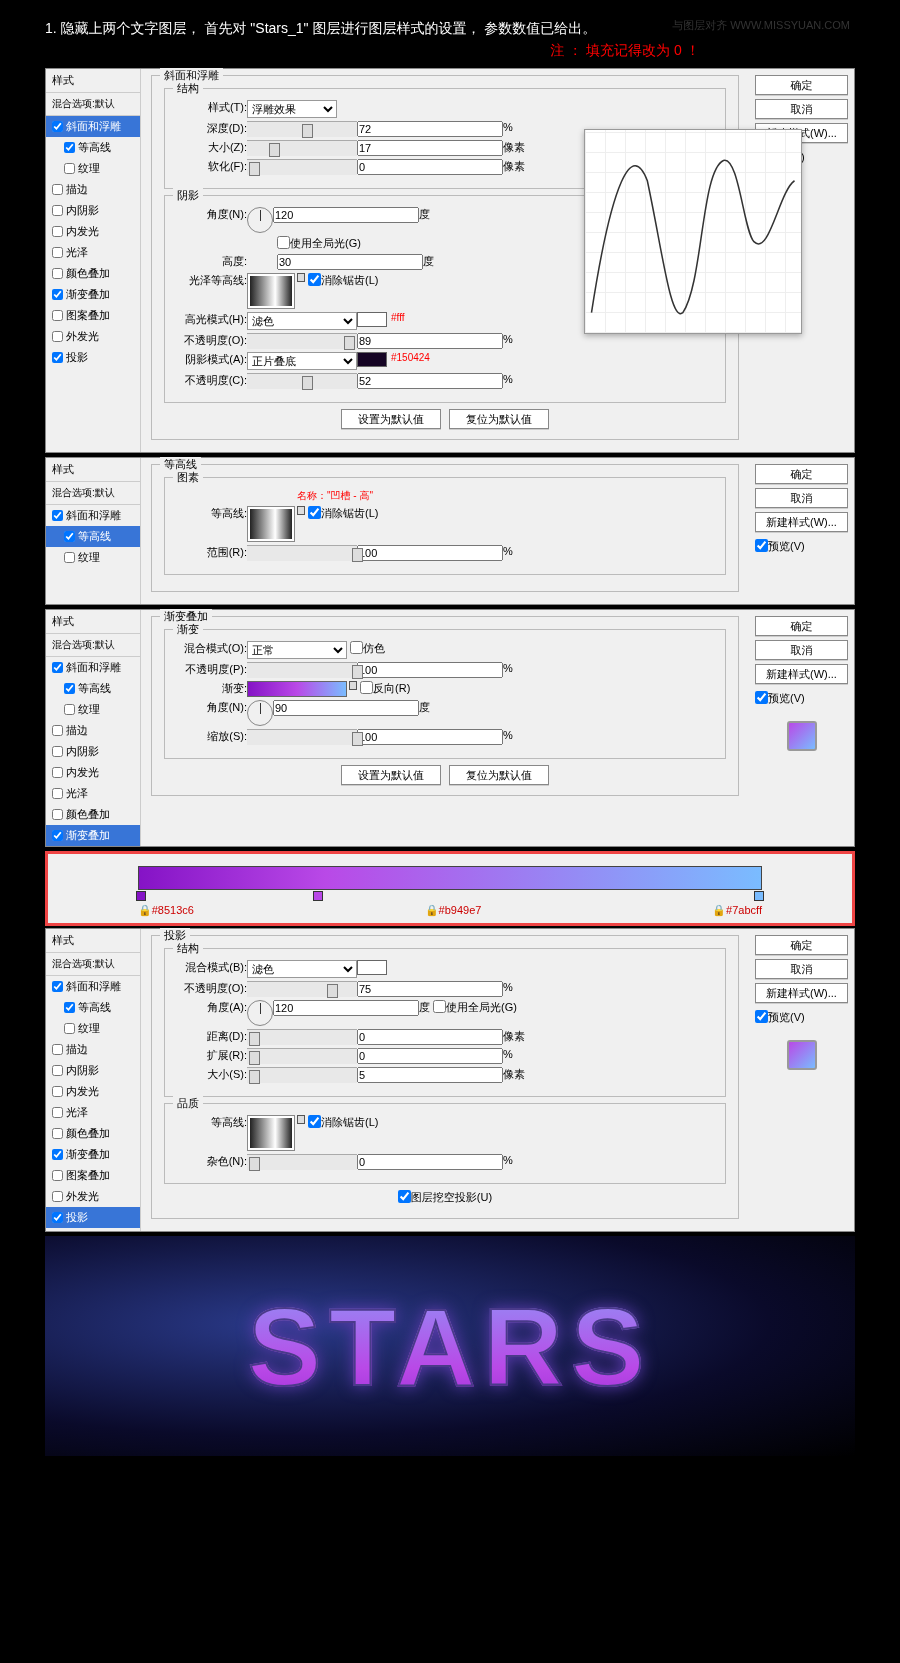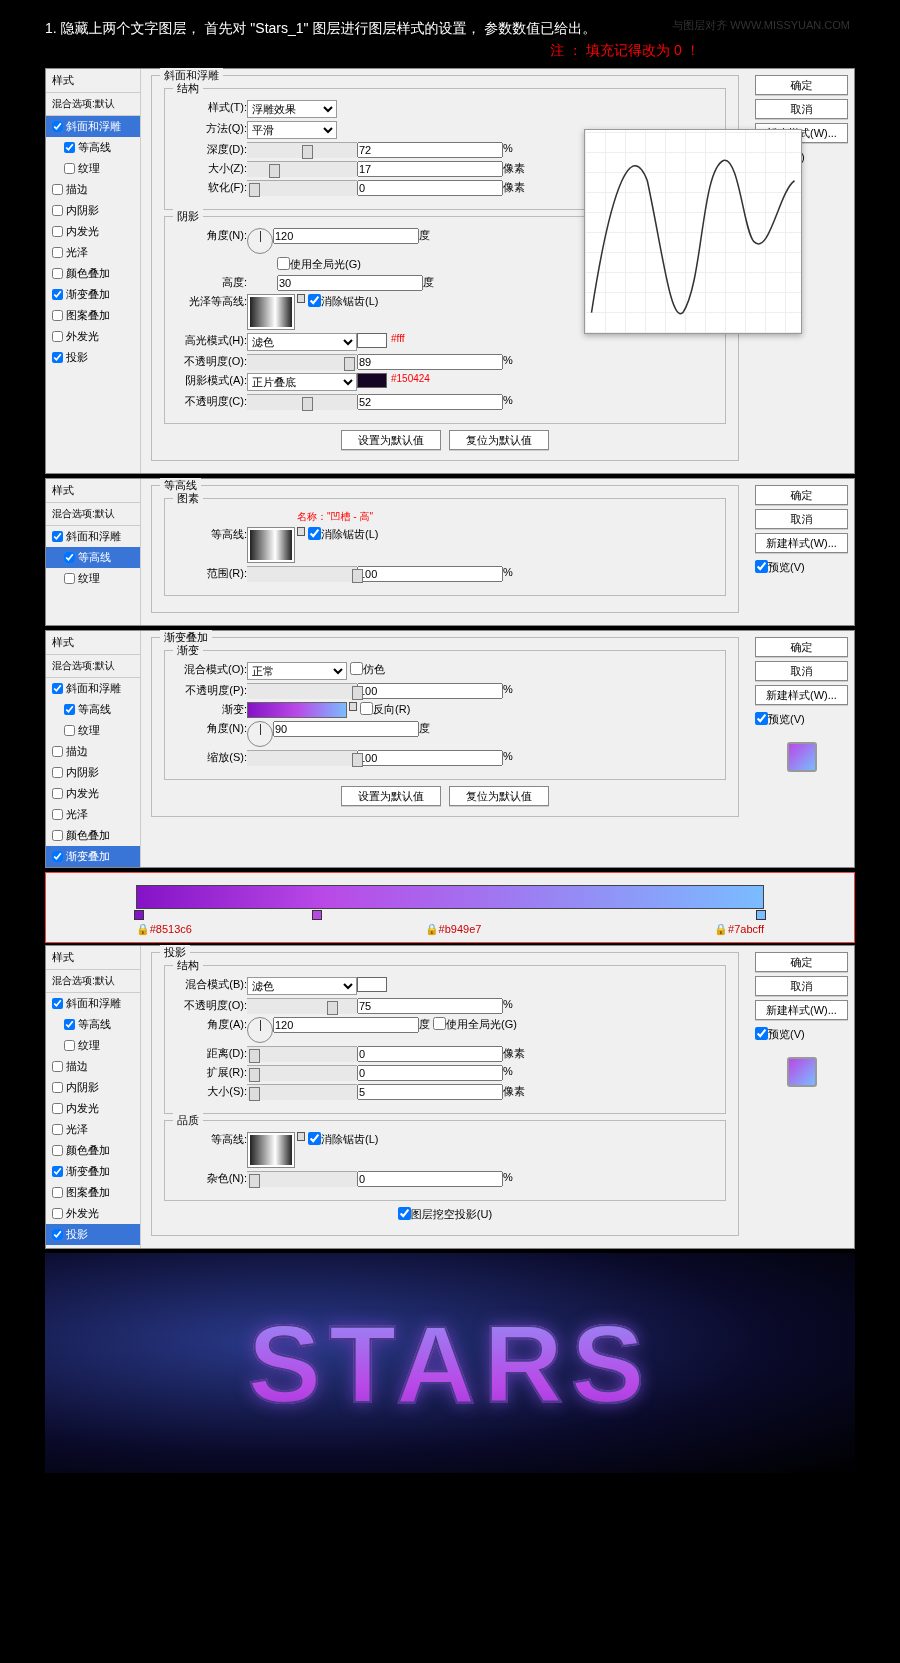--- a/index.html
+++ b/index.html
@@ -30,21 +30,21 @@
 .btn{border:1px solid #888;background:#fff;height:20px;font-size:11px;cursor:pointer;box-shadow:0 1px 0 #ccc}
 .prev-box{width:30px;height:30px;border:2px solid #999;background:linear-gradient(135deg,#b949e7,#7abcff);margin:8px auto;border-radius:3px}
 .dial{width:26px;height:26px;border:1px solid #888;border-radius:50%;display:inline-block;position:relative}
 .dial::after{content:"";position:absolute;width:1px;height:11px;background:#333;left:50%;top:2px;transform-origin:bottom}
 .contour{width:48px;height:36px;border:1px solid #888;background:#fff;display:inline-block;position:relative}
 .contour::before{content:"";position:absolute;inset:2px;background:linear-gradient(90deg,#222 0%,#fff 60%,#222 100%)}
 .dv{width:8px;height:9px;border:1px solid #555;display:inline-block;background:#ddd;margin-left:2px}
 .grad-swatch{width:100px;height:16px;border:1px solid #666;background:linear-gradient(90deg,#8513c6,#b949e7,#7abcff);display:inline-block}
 .curve{position:absolute;right:52px;top:60px;width:218px;height:205px;background:repeating-linear-gradient(0deg,#eee,#eee 1px,transparent 1px,transparent 20px),repeating-linear-gradient(90deg,#eee,#eee 1px,transparent 1px,transparent 20px),#fff;border:1px solid #999;box-shadow:0 2px 6px rgba(0,0,0,.3)}
 .curve svg{width:100%;height:100%}
-.gradbar-wrap{background:#f0f0f0;padding:12px 90px 6px 90px;border:1px solid #ef4444;margin-bottom:2px;text-align:center}
+.gradbar-wrap{background:#f0f0f0;padding:12px 90px 6px 90px;border:3px solid #ef4444;margin-bottom:2px;text-align:center}
 .gradbar{height:24px;background:linear-gradient(90deg,#8513c6 0%,#b949e7 30%,#7abcff 100%);border:1px solid #444;position:relative}
 .stop{position:absolute;width:10px;height:10px;border:1px solid #333;bottom:-12px}
 .stop.s-a{left:-3px;background:#8513c6}.stop.s-b{left:28%;background:#b949e7}.stop.s-c{right:-3px;background:#7abcff}
 .stoplbl{display:flex;justify-content:space-between;margin-top:14px;color:#c00;font-size:12px}
 .bottom-btns{text-align:center;margin-top:6px}
 .bottom-btns .btn{display:inline-block;width:100px;margin:0 4px;padding:2px}
 .result{height:220px;background:radial-gradient(ellipse at 30% 40%,#2a3a8a 0%,#0a0a2a 60%,#000 100%);position:relative;overflow:hidden}
 .stars-text{position:absolute;inset:0;display:flex;align-items:center;justify-content:center;font-size:110px;font-weight:900;font-family:Impact,sans-serif;letter-spacing:8px;background:linear-gradient(180deg,#7abcff 0%,#b949e7 60%,#8513c6 100%);-webkit-background-clip:text;background-clip:text;color:transparent;-webkit-text-stroke:2px #4a3a8a;filter:drop-shadow(0 0 8px #5a3aaa)}
 input[type=checkbox]{margin:0}
 input[type=radio]{margin:0 2px}
@@ -112,24 +112,20 @@
   <div class="main">
     <div class="fs">
         <span class="fs-title">斜面和浮雕</span>
       <div class="fs" style="margin-top:4px">
           <span class="fs-title">结构</span>
         <div class="row">
             <span class="lbl">样式(T):</span>
             <select style="width:90px"><option>浮雕效果</option></select>
           </div>
         <div class="row">
-            <span class="lbl">方法(Q):</span>
-            <select style="width:90px"><option>平滑</option></select>
-          </div>
-        <div class="row">
             <span class="lbl">深度(D):</span>
             <div class="slider s1"></div>
             <input class="num" value="72" style="">
             <span>%</span>
           </div>
         <div class="row">
             <span class="lbl">大小(Z):</span>
             <div class="slider s2"></div>
             <input class="num" value="17" style="">
             <span>像素</span>

